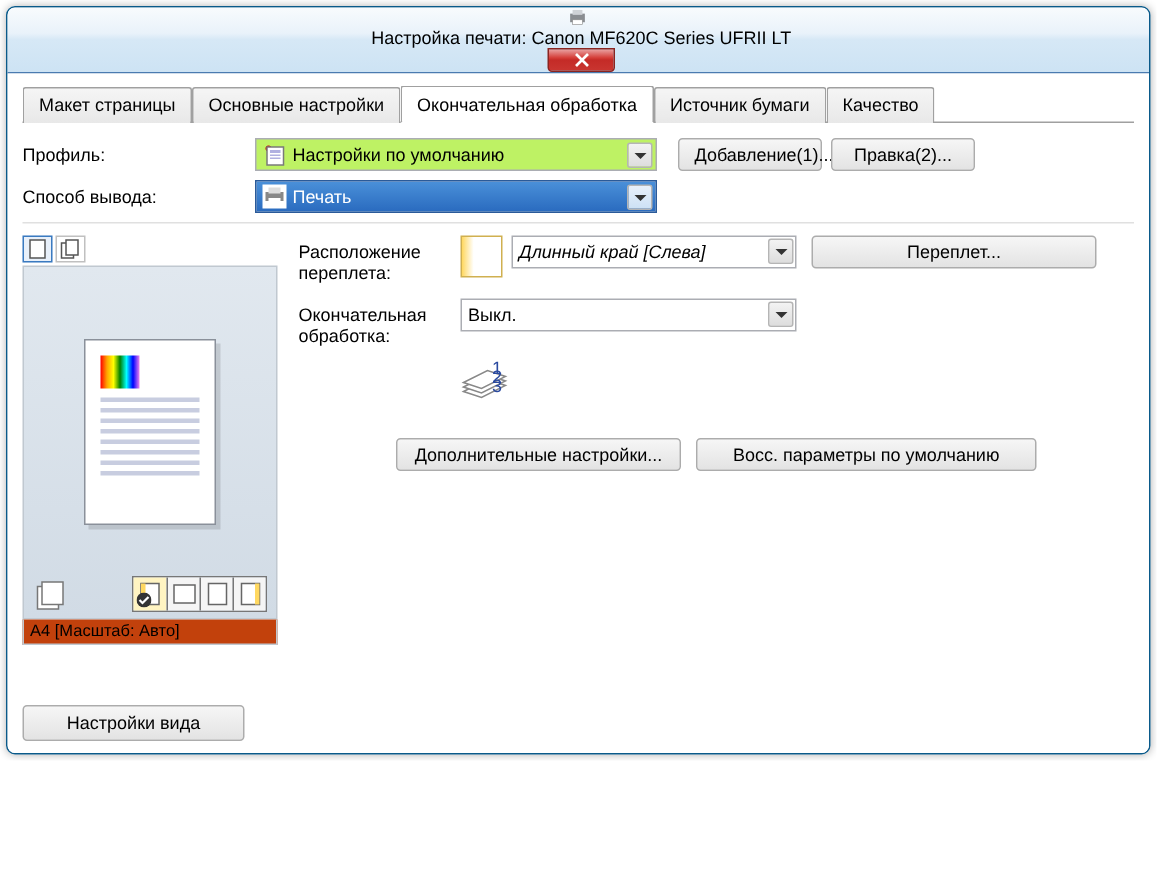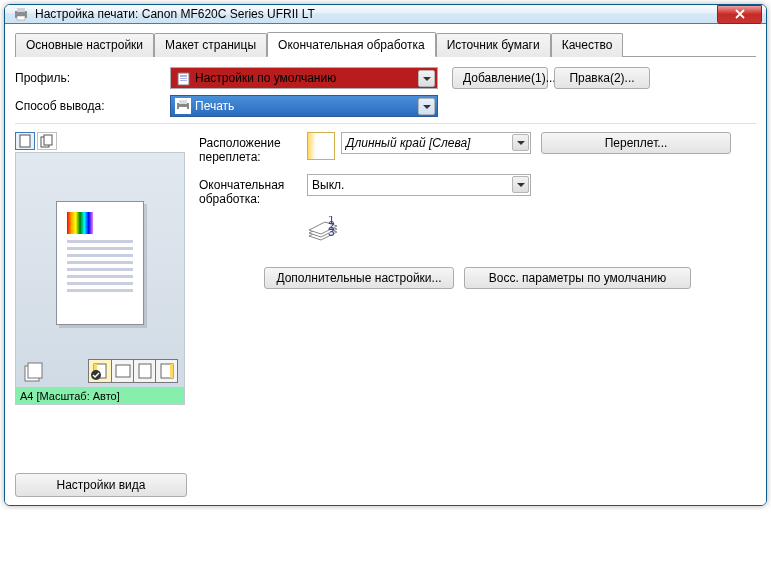--- a/index.html
+++ b/index.html
@@ -1,34 +1,34 @@
 <!DOCTYPE html>
 <html><head>
 <meta charset="utf-8">
 <style>
 * { box-sizing: border-box; margin: 0; padding: 0; font-family: 'Segoe UI', Tahoma, sans-serif; font-size: 12px; }
 body { background: #fff; padding: 4px; }
 
 .window { width: 763px; border: 1px solid #0a5a8a; border-radius: 6px; overflow: hidden; box-shadow: 0 0 6px rgba(0,0,0,0.3); }
 
-.titlebar { background: linear-gradient(to bottom, #f8fbfd 0%, #e9f2fa 40%, #d6e8f6 50%, #cde3f4 100%); height: 19px; display: flex; align-items: center; padding: 0 4px 0 8px; border-bottom: 1px solid #4a7bb0; }
+.titlebar { background: linear-gradient(to bottom, #f8fbfd 0%, #e9f2fa 40%, #d6e8f6 50%, #cde3f4 100%); height: 44px; display: flex; align-items: center; padding: 0 4px 0 8px; border-bottom: 1px solid #4a7bb0; flex-direction: column; }
 .titlebar .printer-icon { width: 16px; height: 16px; margin-right: 6px; }
 .titlebar .title { flex: 1; color: #000; font-size: 12px; }
 .close-btn { width: 45px; height: 19px; background: linear-gradient(to bottom, #e9a0a0 0%, #d43c37 40%, #c42b27 50%, #c93530 100%); border: 1px solid #8a2420; border-radius: 0 0 3px 3px; display: flex; align-items: center; justify-content: center; cursor: pointer; }
 .close-btn svg { width: 10px; height: 10px; }
 
 .content { padding: 8px 10px; background: #fff; }
 
 .tabs { display: flex; border-bottom: 1px solid #a0a0a0; margin-bottom: 10px; }
 .tab { padding: 4px 10px; border: 1px solid #a0a0a0; border-bottom: none; background: linear-gradient(to bottom,#f5f5f5,#e8e8e8); margin-right: 0; cursor: pointer; border-radius: 2px 2px 0 0; position: relative; top: 1px; }
 .tab.active { background: #fff; border-bottom: 1px solid #fff; top: 1px; z-index: 2; padding-top:5px; margin-top:-1px; }
 
 .row { display: flex; align-items: center; margin-bottom: 6px; }
 .label { width: 155px; }
-.profile-select, .output-select { flex: 0 0 268px; height: 22px; border: 1px solid #abadb3; display: flex; align-items: center; padding: 0 4px; position: relative; background:#b91c1c; }
+.profile-select, .output-select { flex: 0 0 268px; height: 22px; border: 1px solid #abadb3; display: flex; align-items: center; padding: 0 4px; position: relative; background:#bef264; }
 .profile-select .pico { width:16px; height:16px; margin-right:4px; }
 .output-select { background: linear-gradient(to bottom,#4a90d9,#2a6bbf); color:#fff; border:1px solid #2a5a99; }
 .output-select .pico { width:16px;height:16px;margin-right:4px; background:#fff;}
 .dd-arrow { position:absolute; right:2px; top:2px; width:17px; height:17px; background:linear-gradient(to bottom,#f3f3f3,#ddd); border:1px solid #b5b5b5; border-radius:2px; display:flex;align-items:center;justify-content:center;}
 .dd-arrow.sel { background:linear-gradient(to bottom,#e8f0fa,#cde1f5); }
 .tri { width:0;height:0;border-left:4px solid transparent;border-right:4px solid transparent;border-top:4px solid #333;}
 .btn { height: 22px; border: 1px solid #acacac; background: linear-gradient(to bottom,#f6f6f6,#e3e3e3); border-radius: 3px; padding: 0 10px; cursor:pointer; }
 .btn:disabled { color:#888; }
 .btn-row .btn { width: 96px; margin-left:6px;}
 
@@ -46,32 +46,32 @@
 .thumb-rect { width:26px; height:22px; background: linear-gradient(90deg, red, orange, yellow, green, cyan, blue, violet); margin-bottom:6px;}
 .thumb-line { height:3px; background:#c8cde0; margin-bottom:4px;}
 
 .preview-footer-row{display:flex;align-items:flex-end;justify-content:space-between;width:100%;}
 .pages-icon { width:24px;height:24px; }
 .finishing-icons { display:flex; border:1px solid #777; }
 .finishing-icons .fi { width:22px;height:22px; border-left:1px solid #777; display:flex;align-items:center;justify-content:center;background:#f5f5f5;}
 .finishing-icons .fi:first-child{border-left:none;}
 .finishing-icons .fi.sel{background:#fff4c2;}
 .check-mark{position:absolute;width:10px;height:10px;margin-left:-8px;margin-top:8px;}
-.preview-label{ background:#86efac; padding:2px 4px; font-size:11px; border:1px solid #c0c8d0; border-top:none;}
+.preview-label{ background:#c2410c; padding:2px 4px; font-size:11px; border:1px solid #c0c8d0; border-top:none;}
 
 .settings { flex:1; }
 .srow { display:flex; align-items:flex-start; margin-bottom:10px; }
 .slabel { width:108px; padding-top:4px;}
 .book-icon{width:28px;height:28px;border:1px solid #d0b050;background:linear-gradient(to right,#ffd860,#fff 30%,#fff 100%);margin-right:6px;}
 .sel-ctl { height:22px; border:1px solid #abadb3; padding:0 4px; display:flex; align-items:center; position:relative; background:#fff;}
 .sel-ctl .dd-arrow{right:1px;top:1px;}
 
 .stack-icon{width:32px;height:28px;margin-left:108px;margin-top:0;}
 
-.btn-wide{ width:172px; height:24px;margin-top:28px;}
+.btn-wide{ width:148px; height:24px;}
 
 .bottom-row { display:flex; justify-content:center; gap:10px; margin-top:20px;}
 .bottom-row .btn{ padding:0 10px;}
 
 .dialog-btns { display:flex; justify-content:flex-end; gap:6px; padding:8px 10px; background:#f0f0f0; border-top:1px solid #dcdcdc;}
 .dialog-btns .btn{ width:80px;}
 .dialog-btns .btn.primary{ border:1px solid #3c7fb1; box-shadow: inset 0 0 0 1px #a1d4f5; background:linear-gradient(to bottom,#f3f9fe,#d4e9f9 45%,#bfe0f7 50%,#d1ebfa);}
 </style>
 </head>
 <body>
@@ -86,22 +86,22 @@
     <span class="title">Настройка печати: Canon MF620C Series UFRII LT</span>
     <div class="close-btn">
       <svg viewBox="0 0 10 10">
           <path d="M1 1 L9 9 M9 1 L1 9" stroke="#fff" stroke-width="1.8"></path>
         </svg>
     </div>
   </div>
 
   <div class="content">
     <div class="tabs">
+      <div class="tab">Макет страницы</div>
       <div class="tab">Основные настройки</div>
-      <div class="tab">Макет страницы</div>
       <div class="tab active">Окончательная обработка</div>
       <div class="tab">Источник бумаги</div>
       <div class="tab">Качество</div>
     </div>
 
     <div class="row">
       <div class="label">Профиль:</div>
       <div class="profile-select">
         <svg class="pico" viewBox="0 0 16 16">
             <circle cx="4" cy="4" r="2" fill="#c00"></circle>

